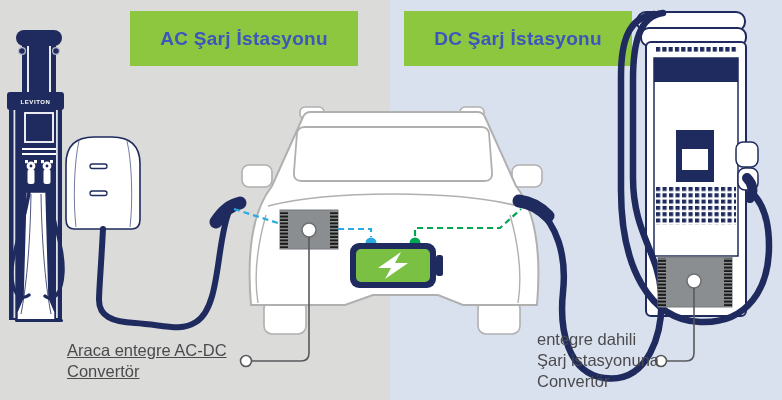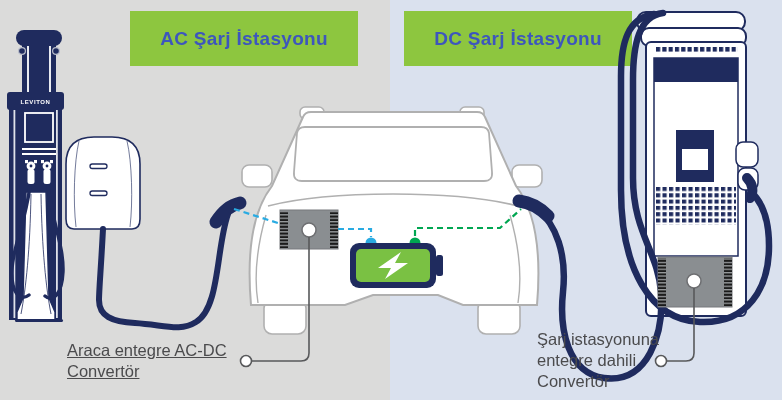--- a/index.html
+++ b/index.html
@@ -169,17 +169,17 @@
       <path d="M 667,361 L 686,361 Q 694,361 694,353 L 694,288"></path>
       <circle cx="661" cy="361" r="5.5" fill="#ffffff"></circle>
     </g>
   </svg>
 
   <div class="label ac">
     <div>Araca entegre AC-DC</div>
     <div>Convertör</div>
   </div>
   <div class="label dc">
+    <div>entegre dahili</div>
     <div>Şarj istasyonuna</div>
-    <div>entegre dahili</div>
     <div>Convertör</div>
   </div>
 </div>
 
 </body></html>

